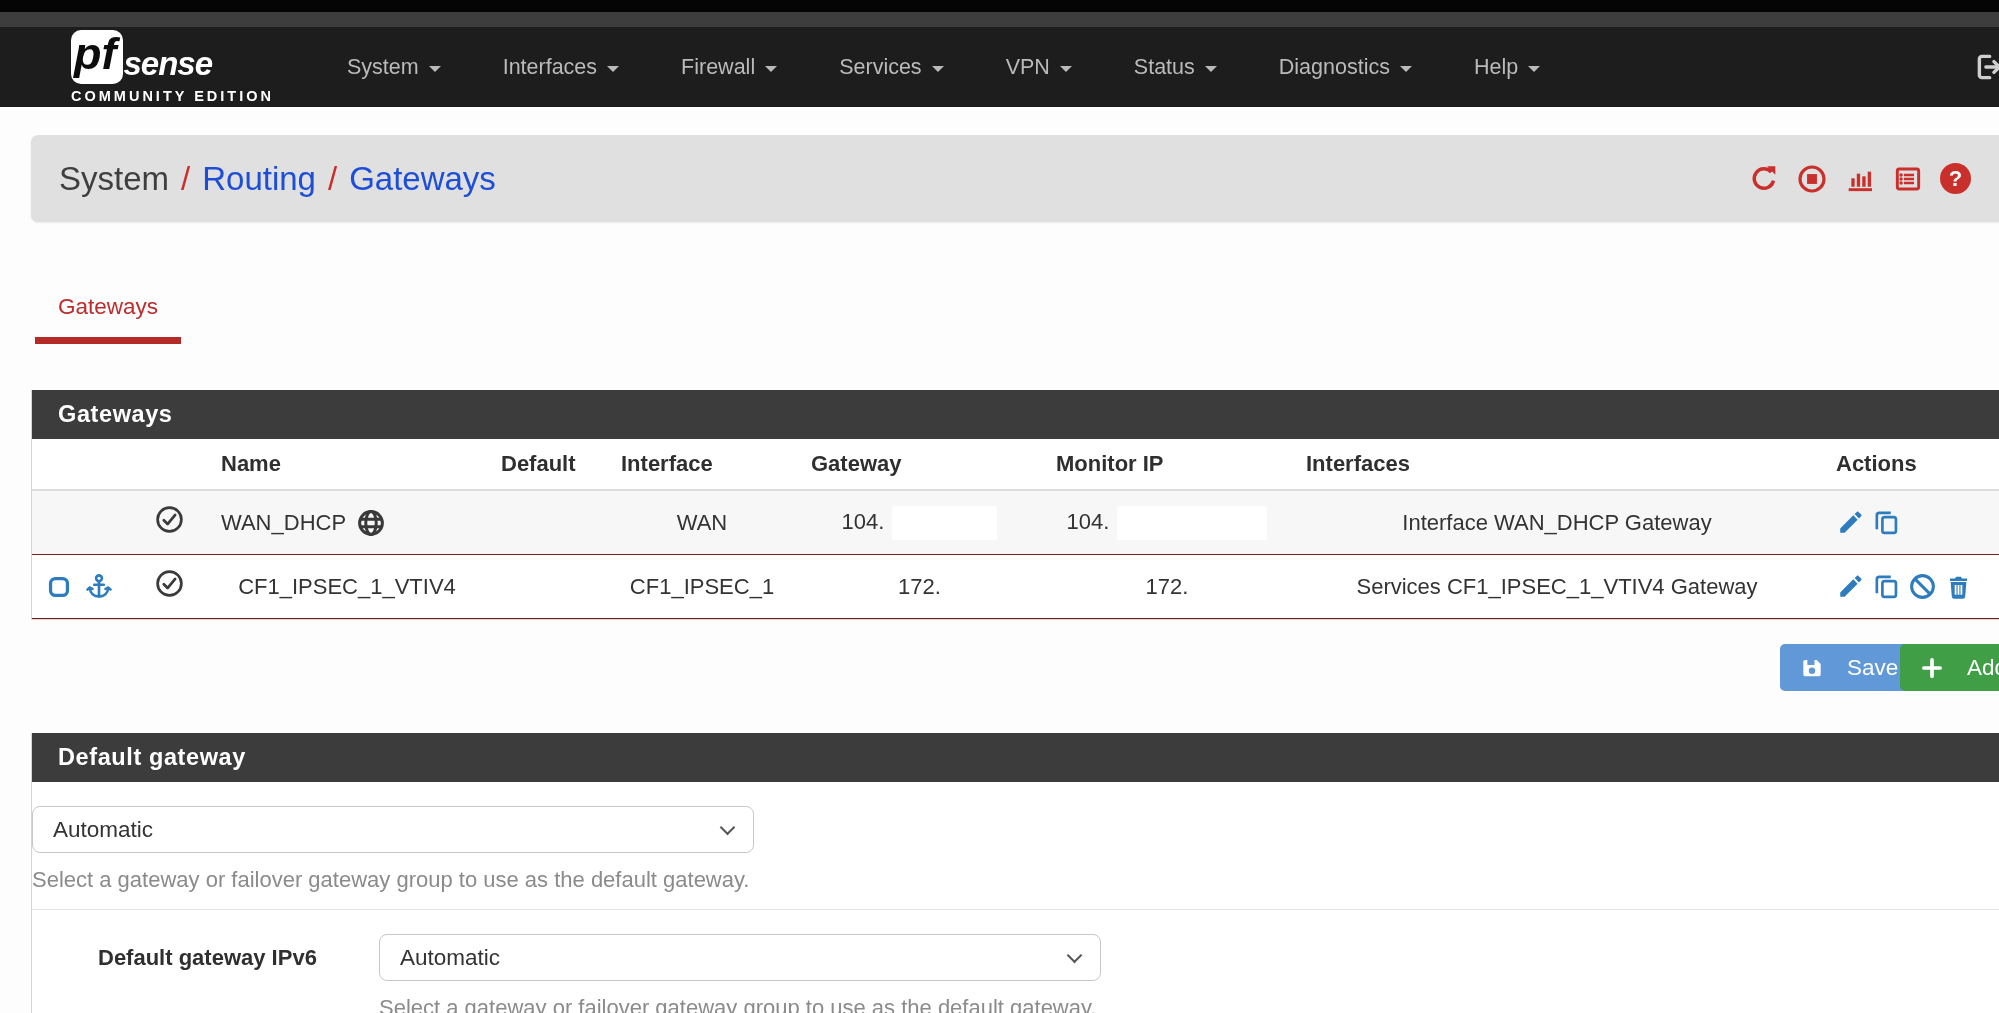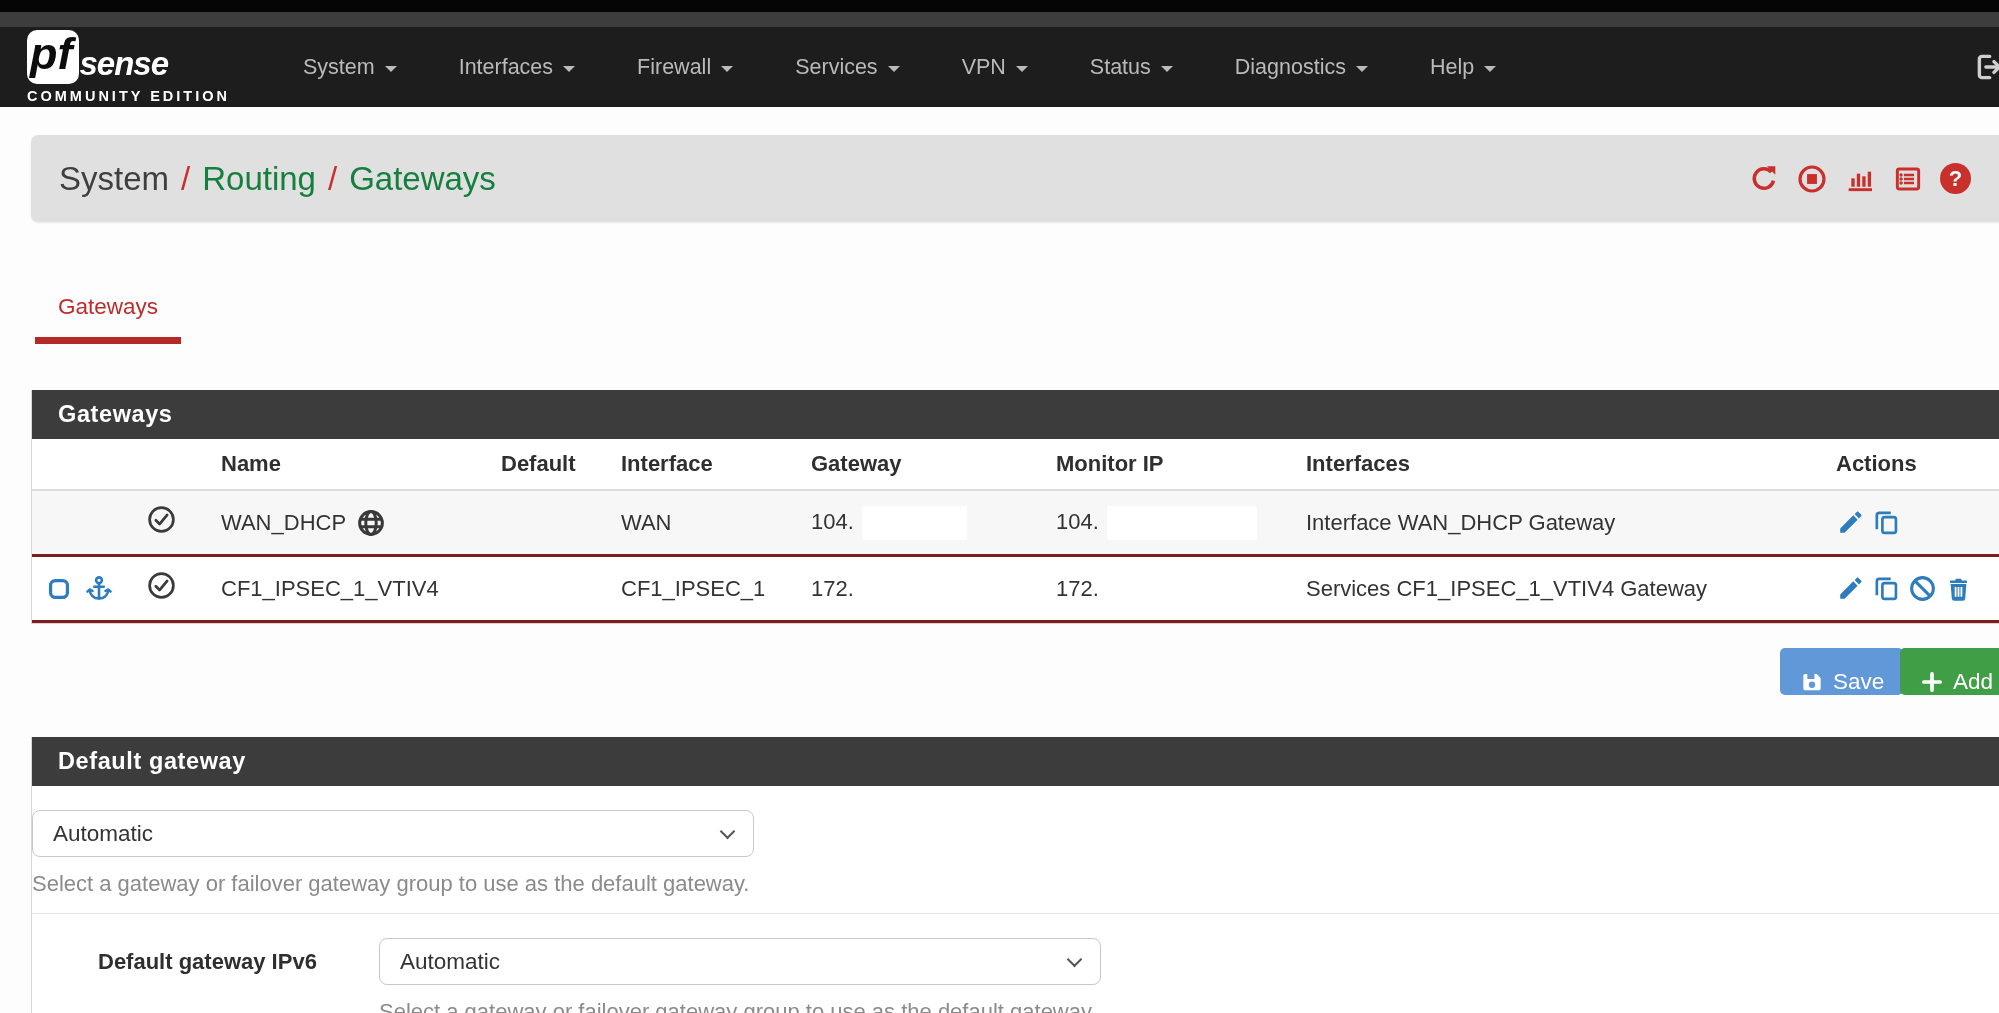--- a/index.html
+++ b/index.html
@@ -6,67 +6,67 @@
   html,body { background:#fff; }
   body { font-family:"Liberation Sans", sans-serif; }
   .page { position:relative; width:1999px; height:1013px; overflow:hidden; background:#fdfdfd; }
 
   
   .strip-black { height:12px; background:#050505; }
   .strip-gray  { height:15px; background:#3d3d3d; }
 
   
   .navbar { position:relative; height:80px; background:#1d1d1e; display:flex; align-items:center; padding-left:27px; }
-  .logo { display:flex; flex-direction:column; margin-right:42px; cursor:pointer; }
+  .logo { display:flex; flex-direction:column; margin-right:42px; cursor:pointer;margin-left:44px; }
   .logo-top { display:flex; align-items:flex-end; }
   .pf-box { background:#fff; color:#0d0d0d; font-weight:bold; font-style:italic; font-size:45px; line-height:0.95; padding:3px 7px 8px 3px; border-radius:10px; }
   .sense { color:#fff; font-weight:bold; font-style:italic; font-size:33px; letter-spacing:-1px; line-height:1; padding-bottom:4px; }
   .logo-sub { color:#fff; font-size:14.5px; font-weight:bold; letter-spacing:3px; margin-top:4px; white-space:nowrap; }
   .menu { display:flex; align-items:center; }
   .menu-item { display:flex; align-items:center; gap:10px; padding:0 31px; color:#bababa; font-size:21.5px; cursor:pointer; white-space:nowrap; }
   .caret { width:0; height:0; border-left:6px solid transparent; border-right:6px solid transparent; border-top:6.5px solid #bababa; margin-top:3px; }
   .logout { position:absolute; right:-12px; top:23px; width:44px; height:34px; cursor:pointer; }
 
   
   .breadcrumb-bar { position:relative; margin:28px 0 0 31px; width:1985px; height:87px; background:#e0e0e0; border-radius:7px; display:flex; align-items:center; padding:0 45px 0 28px; box-shadow:0 1px 2px rgba(0,0,0,0.08); }
   .bc-text { font-size:33px; display:flex; align-items:center; gap:12px; }
   .bc-section { color:#3f3f3f; }
   .bc-slash { color:#c9302c; }
-  .bc-link { color:#15803d; cursor:pointer; }
+  .bc-link { color:#1d4ed8; cursor:pointer; }
   .bc-icons { margin-left:auto; display:flex; align-items:center; gap:16px; }
   .bc-icons svg { display:block; cursor:pointer; }
   .help-circle { width:31px; height:31px; border-radius:50%; background:#c9302c; color:#fff; font-weight:bold; font-size:22px; display:flex; align-items:center; justify-content:center; cursor:pointer; }
 
   
   .tabs { display:flex; margin:60px 0 0 31px; }
   .tab { position:relative; padding:12px 27px 30px; font-size:22.5px; color:#bd2c2c; cursor:pointer; }
   .tab.active::after { content:""; position:absolute; left:4px; right:4px; bottom:6px; height:7px; background:#b32a27; }
 
   
   .panel { margin-left:31px; width:1985px; background:#fff; border:1px solid #d6d6d6; border-top:none; }
   .panel1 { margin-top:40px; }
   .panel2 { margin-top:42px; }
   .panel-header { background:#3c3c3c; color:#fff; font-weight:bold; font-size:23.5px; letter-spacing:0.6px; padding:11px 26px; }
 
   
   table { width:100%; border-collapse:collapse; font-size:22px; color:#333; }
   th { font-weight:bold; text-align:left; padding:12px 14px; border-bottom:2px solid #ddd; color:#2f2f2f; white-space:nowrap; }
-  td { padding:13px 14px; border-bottom:3px solid #7f1d1d; vertical-align:middle; white-space:nowrap; }
+  td { padding:13px 14px; border-bottom:1px solid #7f1d1d; vertical-align:middle; white-space:nowrap;text-align:center; }
   tr.striped td { background:#f7f7f7; }
   .cell-flex { display:flex; align-items:center; gap:10px; }
   .lead-icons { display:flex; align-items:center; gap:12px; }
   .redact { display:inline-block; height:34px; background:#fff; vertical-align:middle; margin-left:8px; border-radius:2px; }
   .redact-gw { width:105px; }
   .redact-mon { width:150px; }
   .actions-flex { display:flex; align-items:center; gap:7px; }
   .actions-flex svg { cursor:pointer; display:block; }
 
   
   .btn-row { position:relative; margin-left:31px; width:1985px; height:47px; margin-top:24px; }
-  .btn { position:absolute; top:0; display:flex; align-items:flex-end; gap:8px; color:#fff; font-size:22.5px; height:47px; padding:0 19px; border-radius:5px; border:none; cursor:pointer; font-family:"Liberation Sans", sans-serif; }
+  .btn { position:absolute; top:0; display:flex; align-items:center; gap:22px; color:#fff; font-size:22.5px; height:47px; padding:0 19px; border-radius:5px; border:none; cursor:pointer; font-family:"Liberation Sans", sans-serif; }
   .btn-save { left:1749px; background:#6198d8; }
   .btn-add  { left:1869px; width:140px; background:#3f9e46; }
 
   
   .field-row { display:flex; padding:24px 0 16px 0; border-bottom:1px solid #e3e3e3; }
   .field-label { width:347px; padding-left:66px; font-weight:bold; font-size:22px; color:#2f2f2f; padding-top:11px; }
   .field-main { flex:1; }
   .select { width:722px; height:47px; border:1px solid #c8c8c8; border-radius:8px; background:#fff; display:flex; align-items:center; justify-content:space-between; padding:0 20px; font-size:22.5px; color:#333; cursor:pointer; }
   .chev { width:11px; height:11px; border-right:2.2px solid #555; border-bottom:2.2px solid #555; transform:rotate(45deg); margin-top:-5px; }
   .field-help { margin-top:14px; font-size:22px; color:#8b8b8b; }

